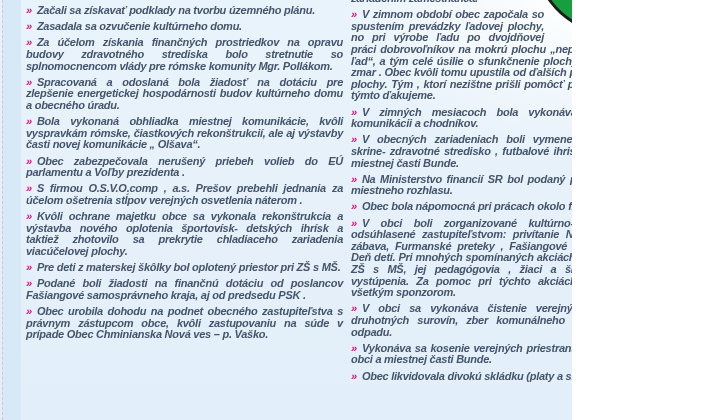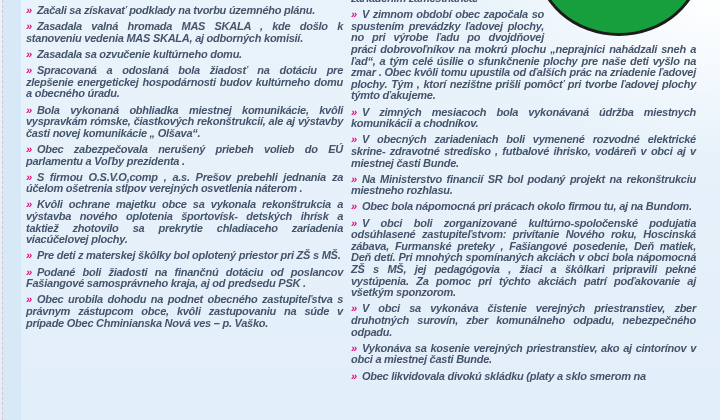--- a/index.html
+++ b/index.html
@@ -1,19 +1,19 @@
 <!DOCTYPE html>
 <html><head>
 <meta charset="utf-8">
 <style>
   html, body { margin: 0; padding: 0; background: #ffffff; }
 
   .page {
     position: relative;
-    width: 720px;
+    width: 572px;
     height: 420px;
     overflow: hidden;
     background:
       radial-gradient(ellipse 340px 230px at 100% 0%, #feffff 0%, rgba(254,255,255,0) 70%),
       linear-gradient(180deg, #e9f3fb 0%, #e2eef9 100%);
     font-family: "Liberation Sans", sans-serif;
   }
 
   .left-strip {
     position: absolute;
@@ -71,25 +71,25 @@
 
   <div class="left-strip"></div>
 
   <div class="green-circle" style="background: rgb(23, 158, 61); border-color: rgb(29, 29, 27);"></div>
 
   <div class="col col-left" style="color: rgb(68, 84, 107);">
     <div>
 
         <p class="item"><span class="bullet" style="color: rgb(229, 17, 126);">»</span><span>Začali sa získavať podklady na tvorbu územného plánu.</span></p>
 
-        <p class="item"><span class="bullet" style="color: rgb(229, 17, 126);">»</span><span>Zasadala valná hromada MAS SKALA , kde došlo k stanoveniu vedenia MAS SKALA, aj odborných komisií.</span></p>
 
         <p class="item"><span class="bullet" style="color: rgb(229, 17, 126);">»</span><span>Zasadala sa ozvučenie kultúrneho domu.</span></p>
 
 
+        <p class="item"><span class="bullet" style="color: rgb(229, 17, 126);">»</span><span>Za účelom získania finančných prostriedkov na opravu budovy zdravotného strediska bolo stretnutie so splnomocnencom vlády pre rómske komunity Mgr. Pollákom.</span></p>
 
         <p class="item"><span class="bullet" style="color: rgb(229, 17, 126);">»</span><span>Spracovaná a odoslaná bola žiadosť na dotáciu pre zlepšenie energetickej hospodárnosti budov kultúrneho domu a obecného úradu.</span></p>
 
         <p class="item"><span class="bullet" style="color: rgb(229, 17, 126);">»</span><span>Bola vykonaná obhliadka miestnej komunikácie, kvôli vyspravkám rómske, čiastkových rekonštrukcií, ale aj výstavby časti novej komunikácie „ Olšava“.</span></p>
 
         <p class="item"><span class="bullet" style="color: rgb(229, 17, 126);">»</span><span>Obec zabezpečovala nerušený priebeh volieb do EÚ parlamentu a Voľby prezidenta .</span></p>
 
         <p class="item"><span class="bullet" style="color: rgb(229, 17, 126);">»</span><span>S firmou O.S.V.O.comp , a.s. Prešov prebehli jednania za účelom ošetrenia stĺpov verejných osvetlenia náterom .</span></p>
 
         <p class="item"><span class="bullet" style="color: rgb(229, 17, 126);">»</span><span>Kvôli ochrane majetku obce sa vykonala rekonštrukcia a výstavba nového oplotenia športovísk- detských ihrísk a taktiež  zhotovilo sa prekrytie chladiaceho zariadenia viacúčelovej plochy.</span></p>

